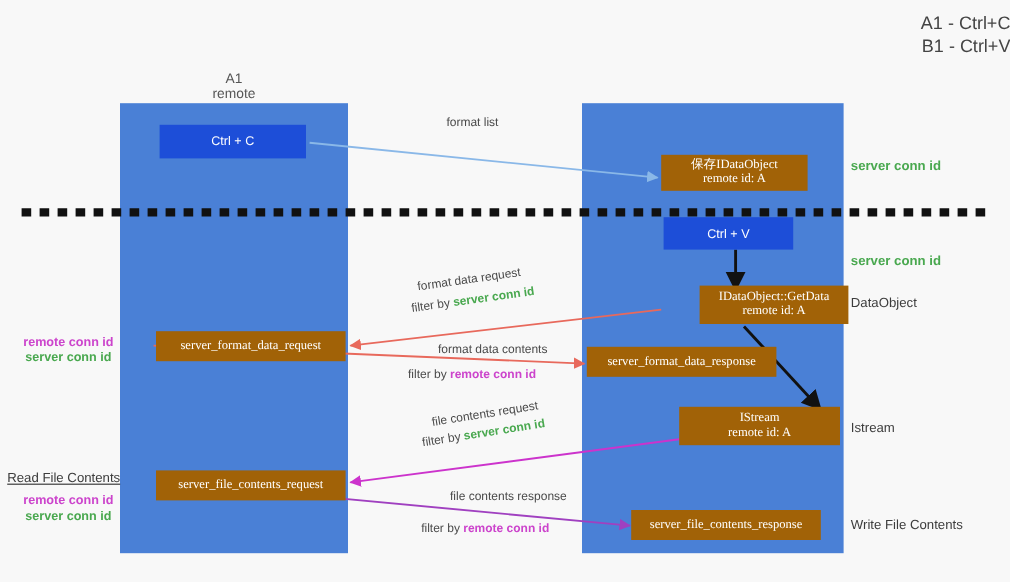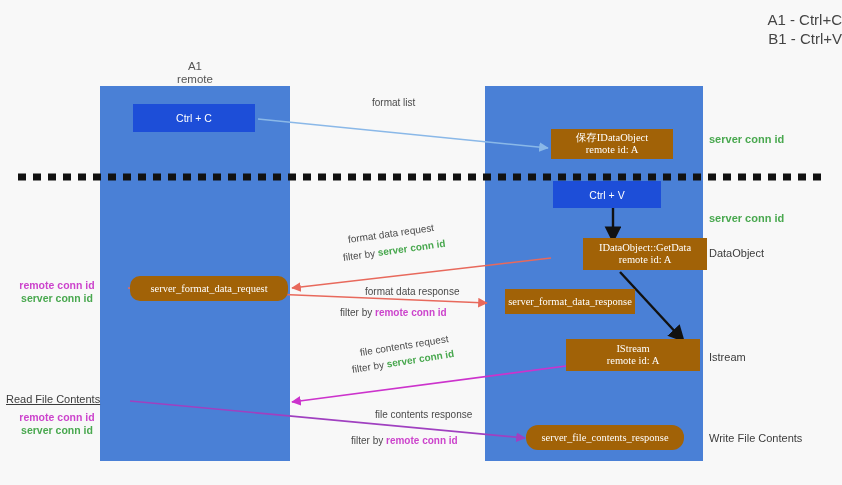--- a/index.html
+++ b/index.html
@@ -124,30 +124,33 @@
   <div class="box orange" style="left:551px; top:238px; width:124px; height:32px;margin-left:32px;">
     <span>IDataObject::GetData</span>
     <span>remote id: A</span>
   </div>
 
   <div class="box orange" style="left:566px; top:339px; width:134px; height:32px;">
     <span>IStream</span>
     <span>remote id: A</span>
   </div>
 
-  <div class="box orange" style="left:130px; top:276px; width:158px; height:25px;border-radius:10px;">
+  <div class="box orange" style="left:130px; top:276px; width:158px; height:25px;">
     <span>server_format_data_request</span>
   </div>
 
-  <div class="box orange" style="left:489px; top:289px; width:130px; height:25px;margin-left:16px;">
+  <div class="box orange" style="left:489px; top:289px; width:158px; height:25px;">
     <span>server_format_data_response</span>
   </div>
 
+  <div class="box orange" style="left:130px; top:392px; width:158px; height:25px;">
+    <span>server_file_contents_request</span>
+  </div>
 
-  <div class="box orange" style="left:526px; top:425px; width:158px; height:25px;border-radius:12px;">
+  <div class="box orange" style="left:526px; top:425px; width:158px; height:25px;">
     <span>server_file_contents_response</span>
   </div>
 
   <div class="side-label green" style="left:709px; top:132px;">server conn id</div>
   <div class="side-label green" style="left:709px; top:211px;">server conn id</div>
   <div class="side-label" style="left:709px; top:246px;">DataObject</div>
   <div class="side-label" style="left:709px; top:350px;">Istream</div>
   <div class="side-label" style="left:709px; top:431px;">Write File Contents</div>
 
   <div class="note" style="left:13px; top:279px; width:88px; text-align:center;">
@@ -161,21 +164,21 @@
     <div class="g">server conn id</div>
   </div>
 
   <div class="arrow-label" style="left:372px; top:96px;">format list</div>
 
   <div class="arrow-label rot-5" style="left:348px; top:233px;">format data request</div>
   <div class="arrow-label rot-5" style="left:343px; top:251px;">
     <span>filter by </span><span class="g">server conn id</span>
   </div>
 
-  <div class="arrow-label" style="left:365px; top:285px;">format data response</div>
+  <div class="arrow-label" style="left:365px; top:285px;">format data contents</div>
   <div class="arrow-label" style="left:340px; top:306px;">
     <span>filter by </span><span class="m">remote conn id</span>
   </div>
 
   <div class="arrow-label rot-7" style="left:360px; top:346px;">file contents request</div>
   <div class="arrow-label rot-7" style="left:352px; top:363px;">
     <span>filter by </span><span class="g">server conn id</span>
   </div>
 
   <div class="arrow-label" style="left:375px; top:408px;">file contents response</div>

